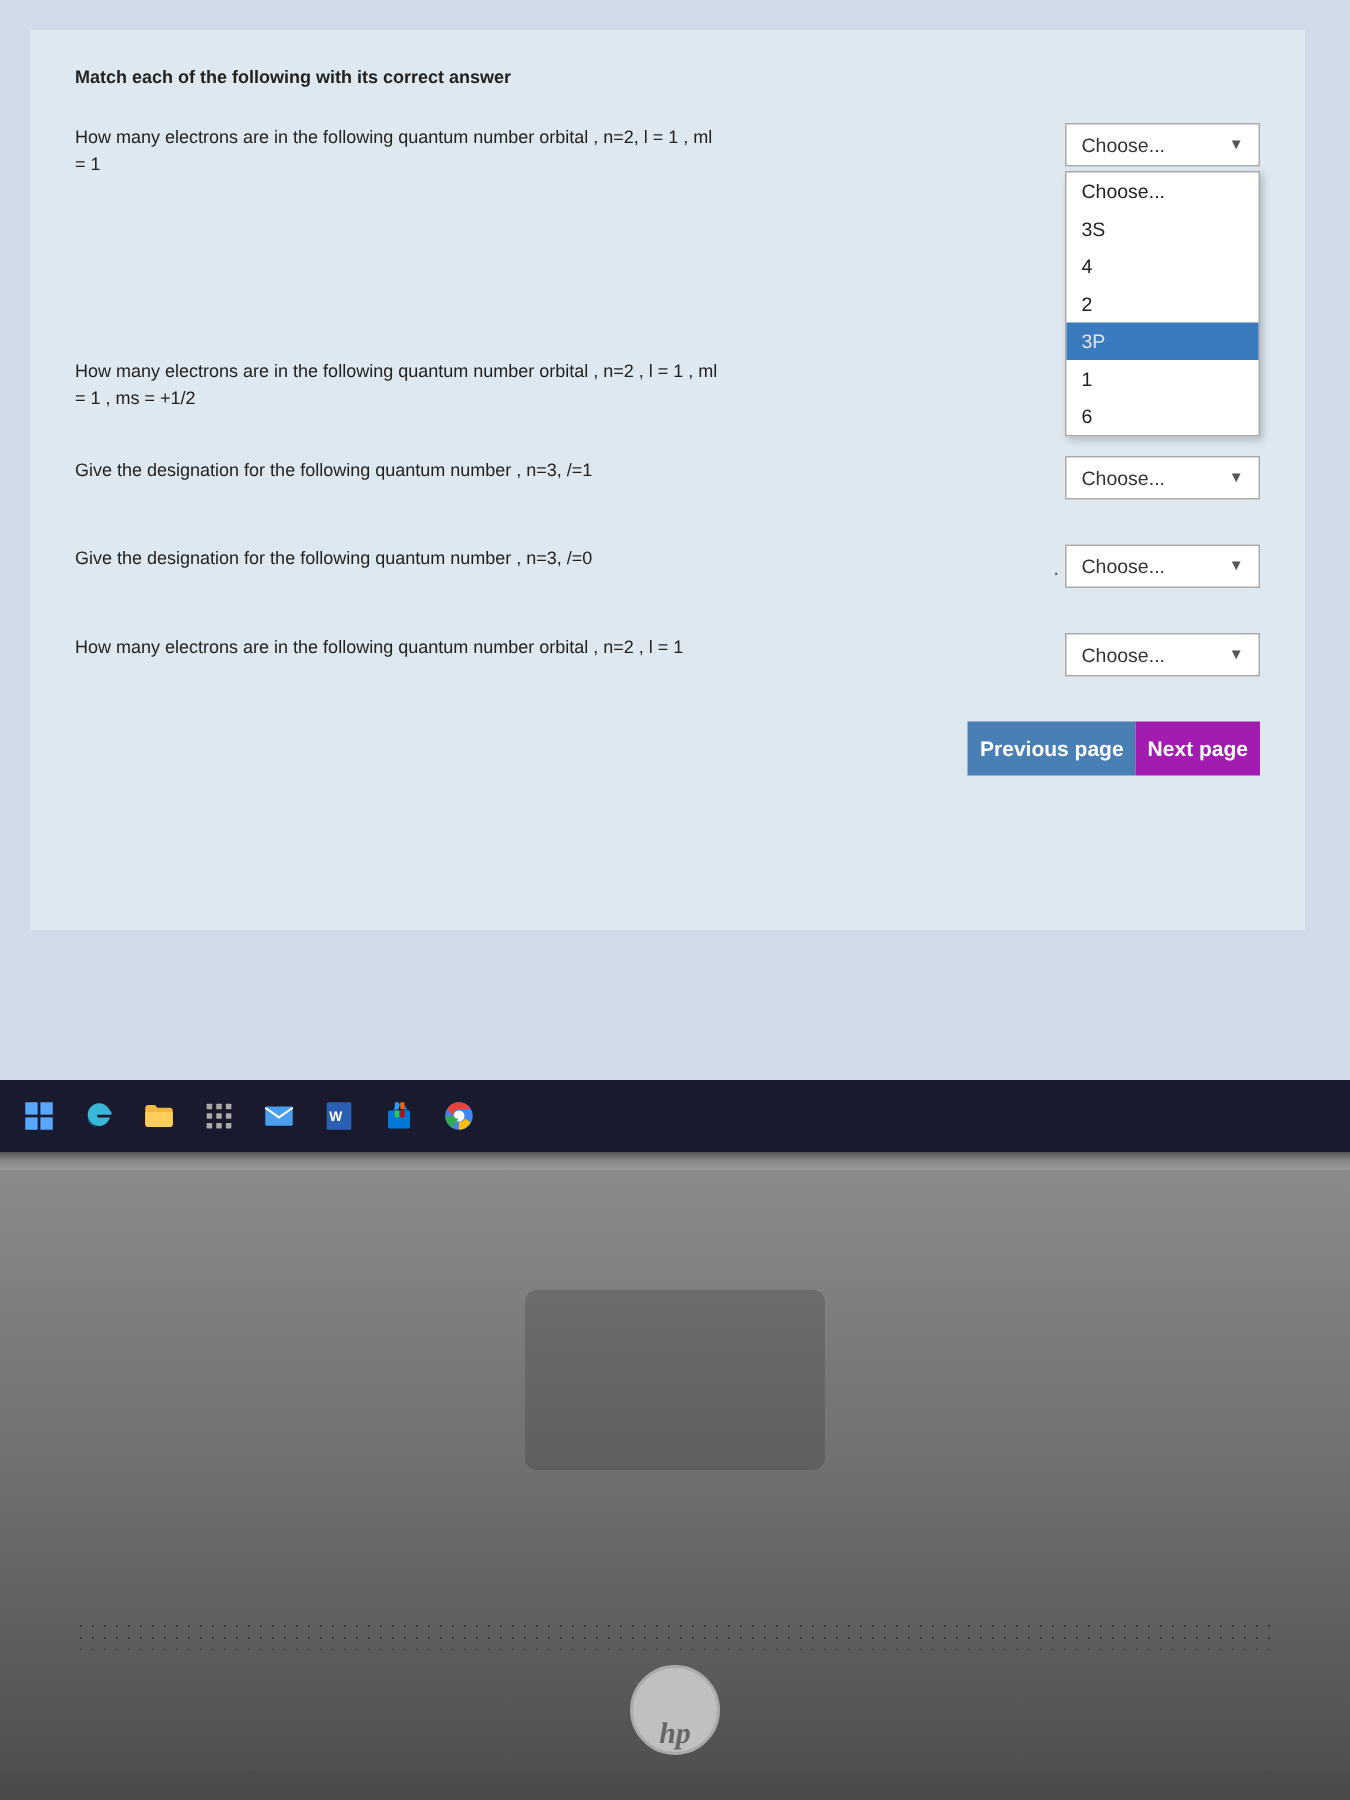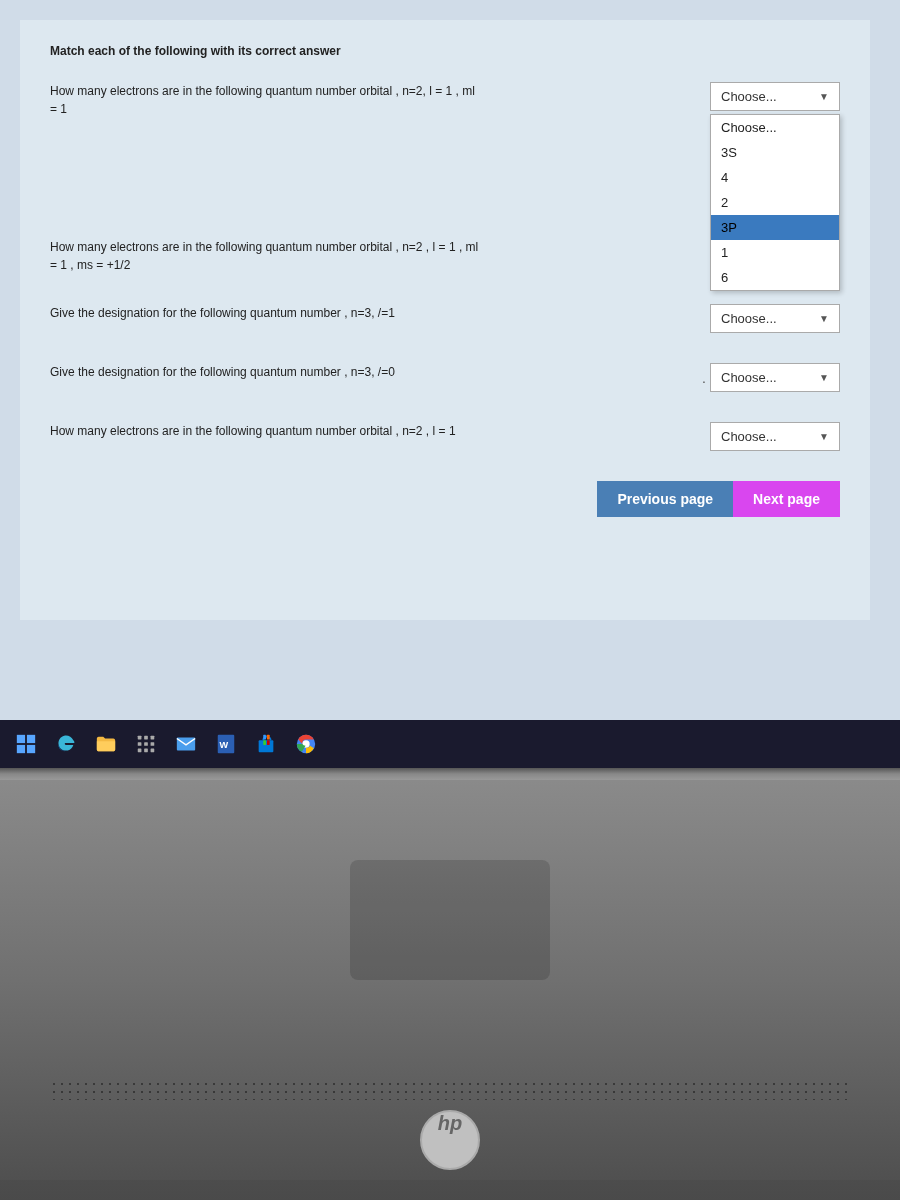--- a/index.html
+++ b/index.html
@@ -90,47 +90,47 @@
 
     .dropdown-open .dd-item {
       padding: 5px 10px;
       font-size: 13px;
       color: #222;
       cursor: pointer;
     }
 
     .dropdown-open .dd-item.selected {
       background: #3a7abf;
-      color: #000000;
+      color: #e5e5e5;
     }
 
     
     .nav-buttons {
       display: flex;
       justify-content: flex-end;
       gap: 0;
       margin-top: 20px;
       padding-right: 0;
     }
 
     .nav-btn {
-      padding: 10px 20px;
+      padding: 10px 8px;
       font-size: 14px;
       font-weight: bold;
       cursor: pointer;
       border: none;
     }
 
     .btn-prev {
       background: #4a7fb5;
       color: white;
     }
 
     .btn-next {
-      background: #d946ef;
+      background: #a21caf;
       color: white;
     }
 
     
     .taskbar {
       background: #1a1a2e;
       width: 900px;
       height: 48px;
       display: flex;
       align-items: center;
@@ -186,27 +186,28 @@
     .hp-logo {
       position: absolute;
       bottom: 20px;
       left: 50%;
       transform: translateX(-50%);
       width: 60px;
       height: 60px;
       background: #c0c0c0;
       border-radius: 50%;
       display: flex;
-      align-items: flex-start;
+      align-items: flex-end;
       justify-content: center;
       font-size: 18px;
       font-weight: bold;
       font-style: italic;
       color: #555;
       border: 2px solid #aaa;
+      font-family: Liberation Serif, serif;
     }
   </style>
 </head>
 <body>
 
 <div class="screen-area">
   <div class="quiz-container">
 
     <div class="quiz-title">Match each of the following with its correct answer</div>
 

